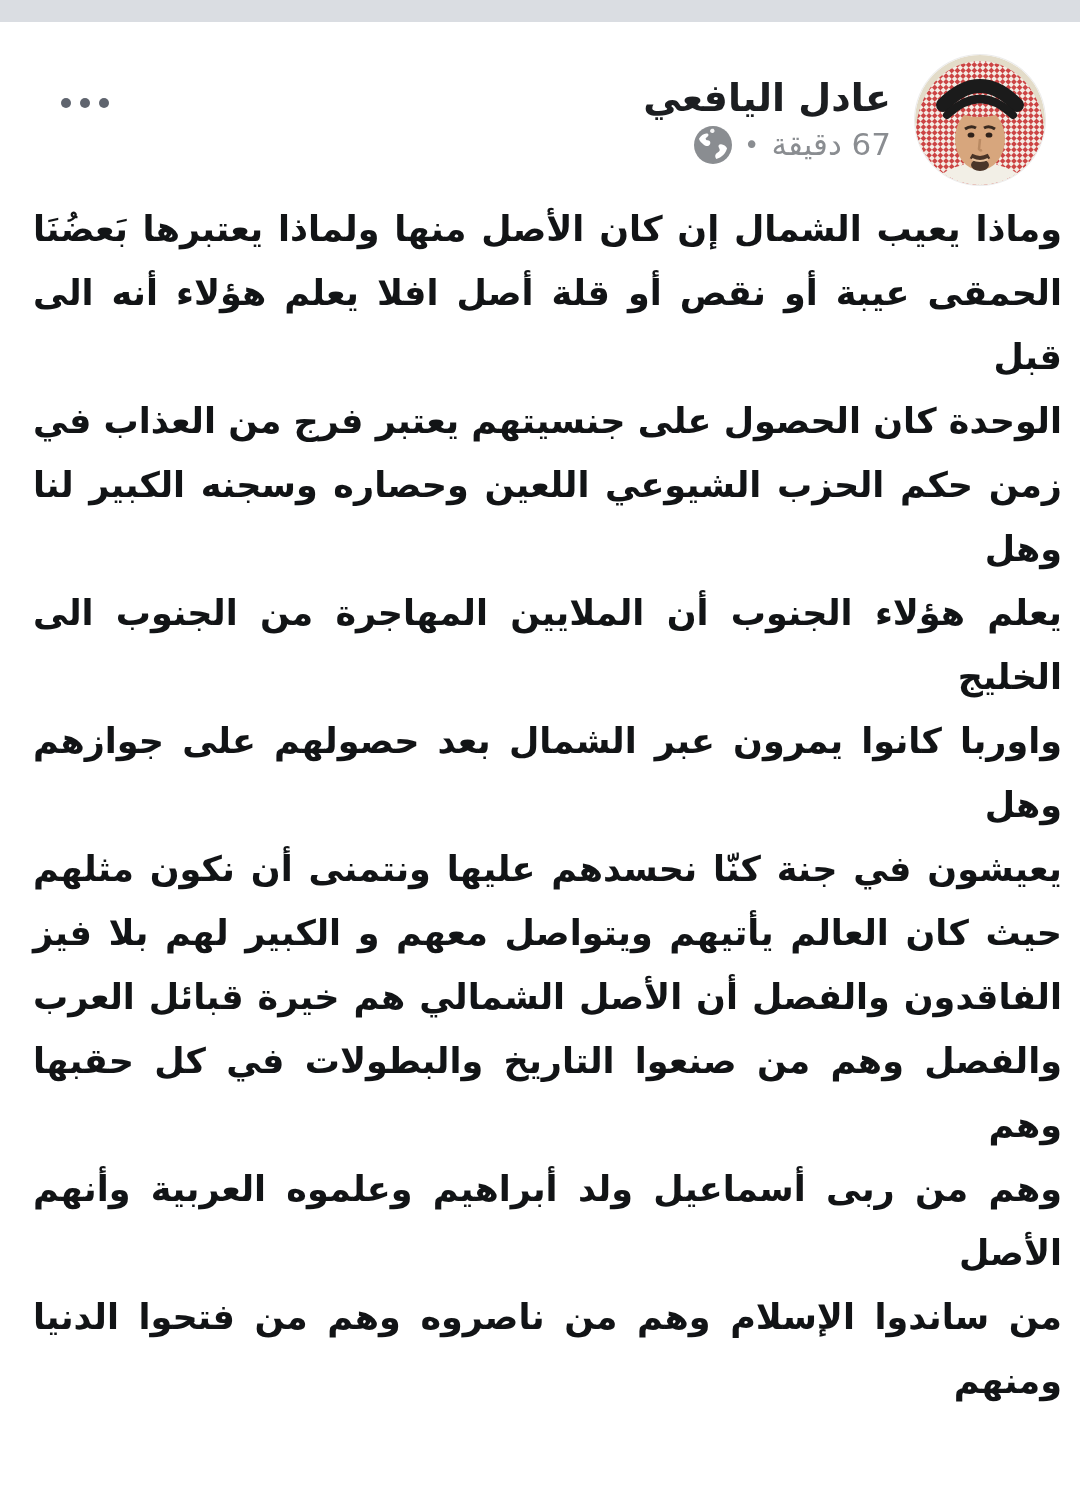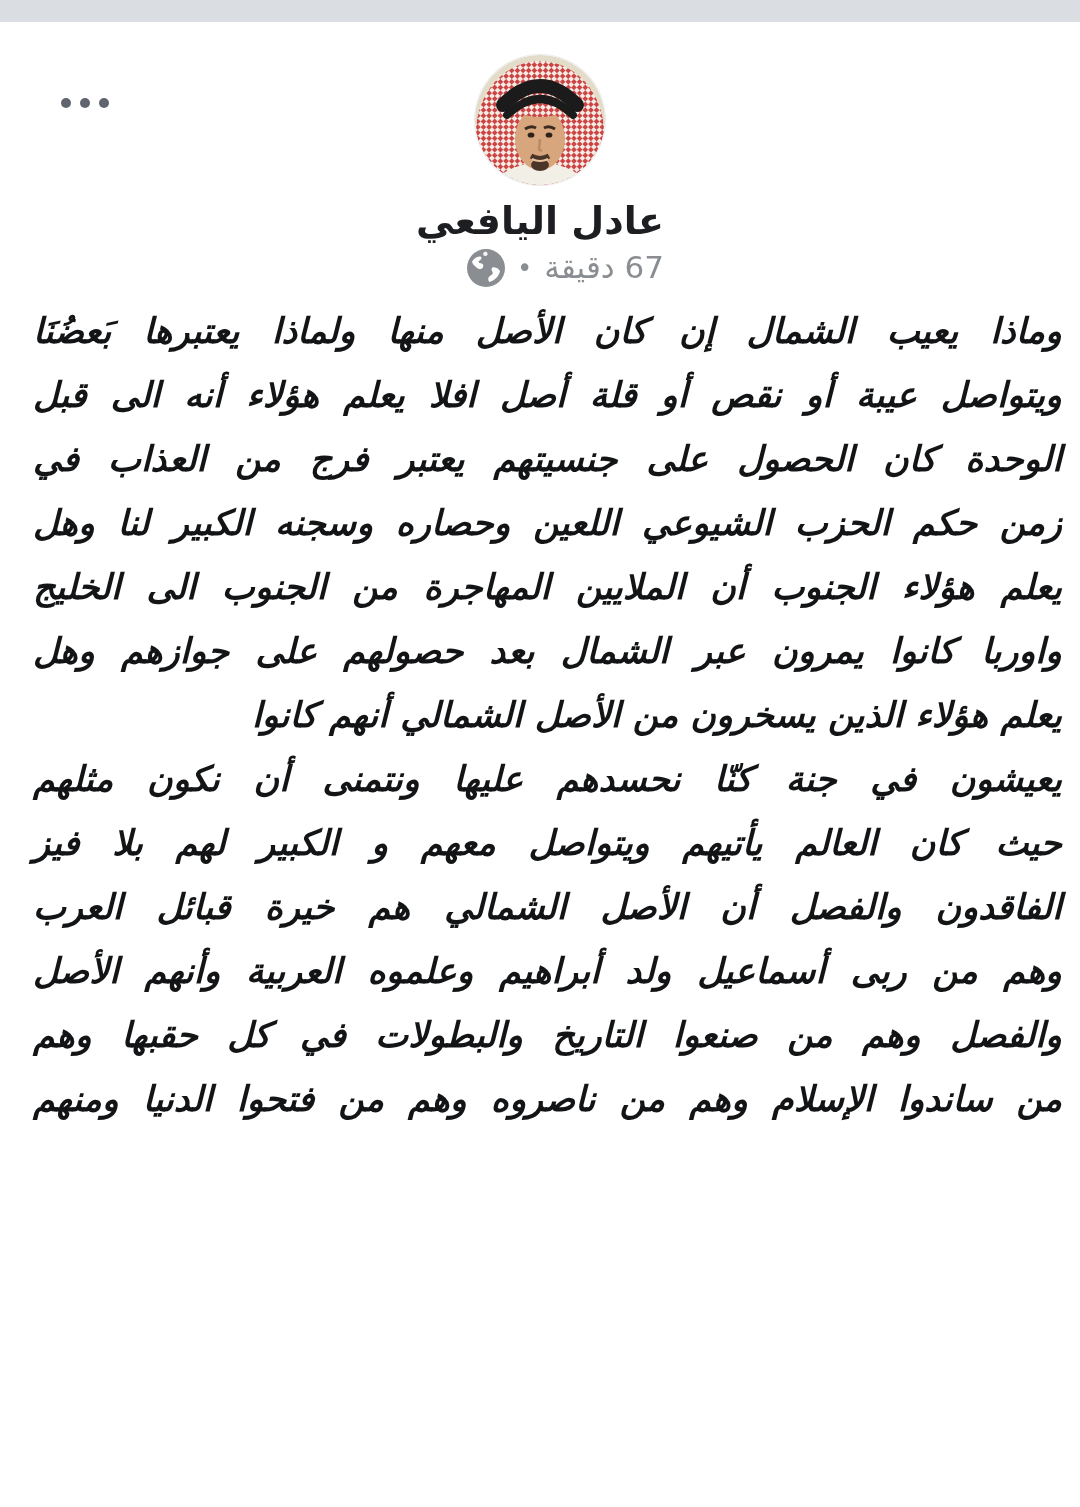--- a/index.html
+++ b/index.html
@@ -10,23 +10,23 @@
     overflow:hidden;
     position:relative;
   }
   .top-bar{
     width:1080px;height:22px;
     background:#dadde2;
   }
   .post-header{
     position:relative;
     display:flex;
-    flex-direction:column;        
+    flex-direction:row;        
     align-items:center;
-    gap:14px;
+    gap:24px;
     padding:33px 35px 0 35px;
   }
   .avatar-wrap{
     width:130px;height:130px;
     border-radius:50%;
     overflow:hidden;
     flex:0 0 auto;
     box-shadow:0 0 0 1px rgba(0,0,0,.08);
     cursor:pointer;
   }
@@ -69,21 +69,20 @@
     margin-top:12px;
     padding:0 18px 0 33px;
     color:#121416;
     font-size:35px;
     font-weight:700;
     line-height:64px;
   }
   .line{
     text-align:justify;
     text-align-last:justify;
-    font-style:italic;
   }
   .line.align-start{
     text-align:right;
     text-align-last:right;
   }
 </style>
 </head>
 <body>
 
 <div class="top-bar"></div>
@@ -138,26 +137,25 @@
 
   <div class="more-btn">
     <span></span>
     <span></span>
     <span></span>
   </div>
 </div>
 
 <div class="post-body">
   <div class="line">وماذا يعيب الشمال إن كان الأصل منها ولماذا يعتبرها بَعضُنَا</div>
-  <div class="line">ويتواصل عيبة أو نقص أو قلة أصل افلا يعلم هؤلاء أنه الى قبل</div>
+  <div class="line">الحمقى عيبة أو نقص أو قلة أصل افلا يعلم هؤلاء أنه الى قبل</div>
   <div class="line">الوحدة كان الحصول على جنسيتهم يعتبر فرج من العذاب في</div>
   <div class="line">زمن حكم الحزب الشيوعي اللعين وحصاره وسجنه الكبير لنا وهل</div>
   <div class="line">يعلم هؤلاء الجنوب أن الملايين المهاجرة من الجنوب الى الخليج</div>
   <div class="line">واوربا كانوا يمرون عبر الشمال بعد حصولهم على جوازهم وهل</div>
-  <div class="line align-start">يعلم هؤلاء الذين يسخرون من الأصل الشمالي أنهم كانوا</div>
   <div class="line">يعيشون في جنة كنّا نحسدهم عليها ونتمنى أن نكون مثلهم</div>
   <div class="line">حيث كان العالم يأتيهم ويتواصل معهم و الكبير لهم بلا فيز</div>
   <div class="line">الفاقدون والفصل أن الأصل الشمالي هم خيرة قبائل العرب</div>
+  <div class="line">والفصل وهم من صنعوا التاريخ والبطولات في كل حقبها وهم</div>
   <div class="line">وهم من ربى أسماعيل ولد أبراهيم وعلموه العربية وأنهم الأصل</div>
-  <div class="line">والفصل وهم من صنعوا التاريخ والبطولات في كل حقبها وهم</div>
   <div class="line">من ساندوا الإسلام وهم من ناصروه وهم من فتحوا الدنيا ومنهم</div>
 
 </div>
 
 </body></html>

